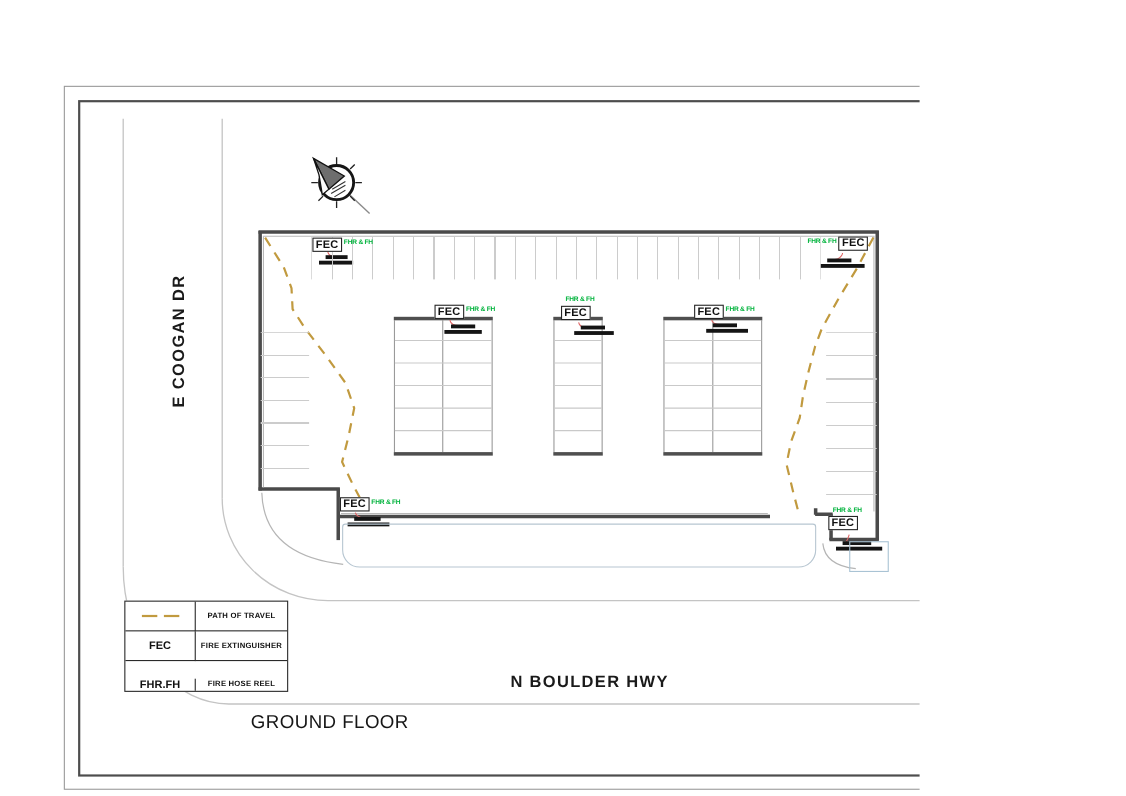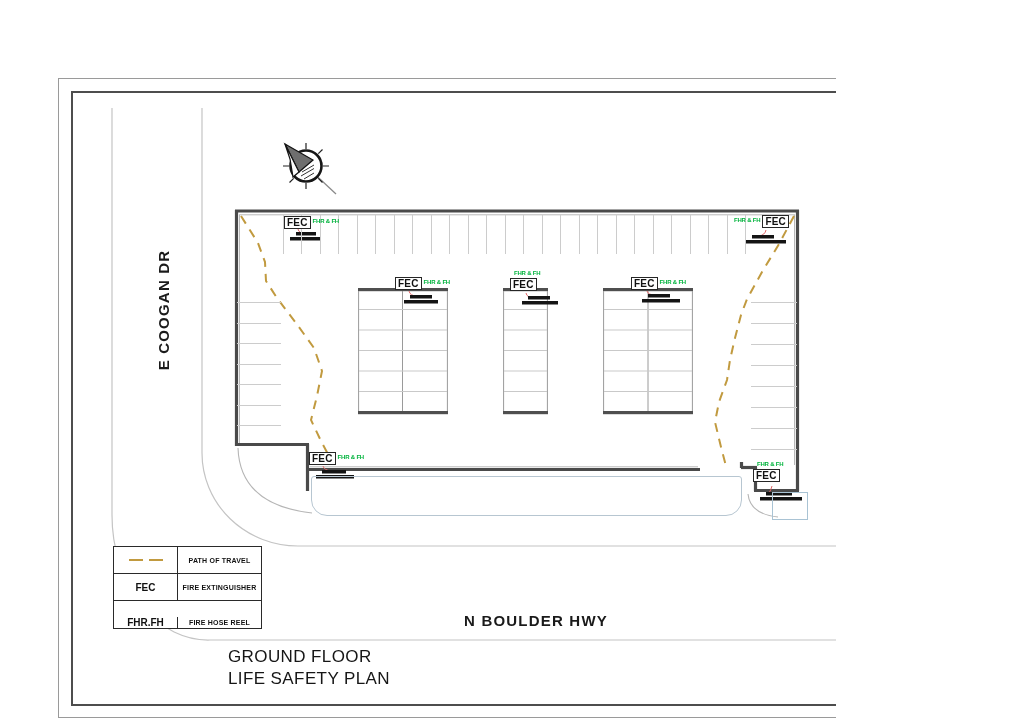--- a/index.html
+++ b/index.html
@@ -29,21 +29,21 @@
   .fec-box{border:1.5px solid #262626;background:#fff;font-weight:bold;font-size:10px;
     line-height:11px;padding:0 2px;color:#111;letter-spacing:0.2px;}
   .fec-tag{color:#00b33c;font-weight:bold;font-size:6px;line-height:7px;white-space:nowrap;
     letter-spacing:-0.2px;margin-top:2px;}
   .fec-col .fec-tag{margin:0 0 1px 4px;}
   
   .street-label{font-weight:bold;font-size:15px;letter-spacing:1.2px;white-space:nowrap;}
   .v-street{left:163px;top:310px;transform:translate(-50%,-50%) rotate(-90deg);}
   .h-street{left:536px;top:592px;transform:translate(-50%,-50%);margin-top:28px;}
   .plan-title{left:228px;top:646px;font-size:17px;font-weight:400;letter-spacing:0.4px;
-    line-height:22px;color:#161616;}
+    line-height:22px;color:#161616;text-align:center;}
   
   .legend{left:113px;top:546px;width:147px;height:81px;border:1px solid #2a2a2a;
     display:grid;grid-template-columns:64px 1fr;grid-template-rows:1fr 1fr 1fr;background:#fff;}
   .legend .cell{display:flex;align-items:center;justify-content:center;
     border-right:1px solid #2a2a2a;border-bottom:1px solid #2a2a2a;}
   .legend .cell:nth-child(2n){border-right:none;}
   .legend .cell:nth-child(5),.legend .cell:nth-child(6){border-bottom:none;margin-top:16px;}
   .legend .sym{font-weight:bold;font-size:10px;color:#111;}
   .legend .lab{font-weight:bold;font-size:7px;color:#111;letter-spacing:0.2px;}
   .dash-sym{display:flex;gap:6px;align-items:center;}
@@ -185,21 +185,20 @@
   <div class="abs fec fec-col" style="left:753px;top:461px;">
     <span class="fec-tag">FHR &amp; FH</span>
     <span class="fec-box">FEC</span>
   </div>
 
   <div class="abs street-label v-street">E COOGAN DR</div>
   <div class="abs street-label h-street">N BOULDER HWY</div>
 
   <div class="abs plan-title">
     <div>GROUND FLOOR</div>
-    <div>LIFE SAFETY PLAN</div>
   </div>
 
   <div class="abs legend">
     <div class="cell">
       <span class="dash-sym">
           <i></i>
           <i></i>
         </span>
     </div>
     <div class="cell">

